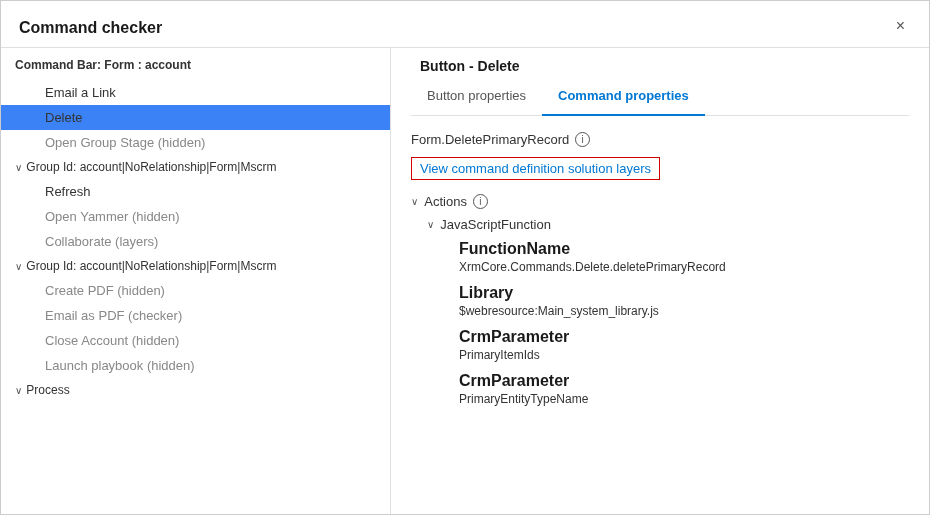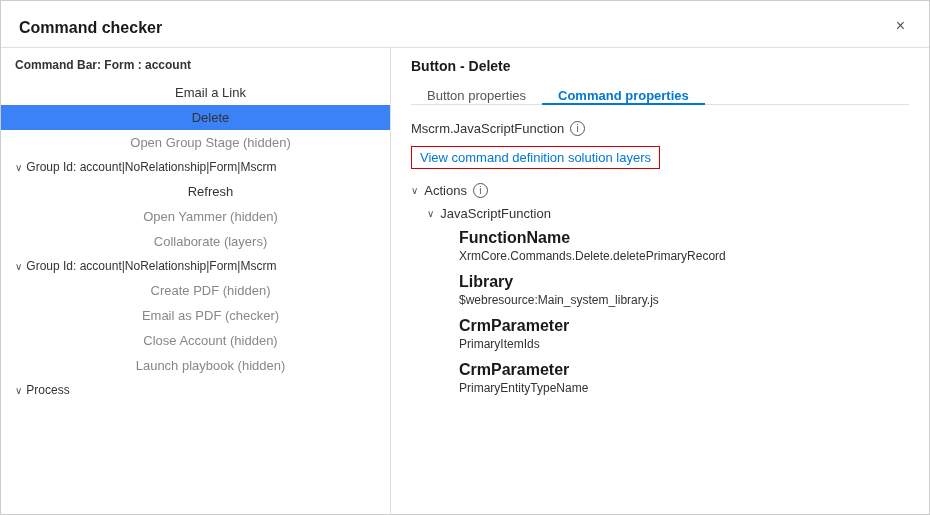--- a/index.html
+++ b/index.html
@@ -72,48 +72,49 @@
     .tree-item.hidden-item { color: #888; }
     .tree-group-header {
       padding: 5px 14px 5px 14px;
       font-size: 12px;
       color: #333;
       display: flex;
       align-items: center;
       gap: 4px;
     }
     .tree-group-header .chevron { font-size: 10px; color: #555; }
-    .tree-item.indent1 { padding-left: 44px; text-align: center; }
+    .tree-item.indent1 { padding-left: 44px; }
     
     .left-panel::-webkit-scrollbar { width: 6px; }
     .left-panel::-webkit-scrollbar-thumb { background: #c8c8c8; border-radius: 3px; }
 
     
     .right-panel {
       flex: 1;
       display: flex;
       flex-direction: column;
       overflow: hidden;
     }
     .right-panel-header {
       padding: 10px 20px 0 20px;
     }
     .right-panel-title {
       font-size: 14px;
       font-weight: 600;
       color: #1a1a1a;
       margin-bottom: 8px;
+      margin-left: 9px;
     }
     .tabs {
       display: flex;
       gap: 0;
       border-bottom: 1px solid #e0e0e0;
     }
     .tab {
-      padding: 6px 16px 0 16px;
+      padding: 6px 16px 11px 16px;
       cursor: pointer;
       font-size: 13px;
       color: #555;
       border-bottom: 2px solid transparent;
       margin-bottom: -1px;
     }
     .tab.active {
       color: #0078d4;
       border-bottom: 2px solid #0078d4;
       font-weight: 600;
@@ -245,21 +246,21 @@
           </div>
           <div class="tab active">
             <span>Command properties</span>
           </div>
         </div>
       </div>
 
       <div class="right-panel-content">
         
         <div class="command-name-row">
-          <span>Mscrm.JavaScriptFunction</span>
+          <span>Form.DeletePrimaryRecord</span>
           <span class="info-icon">i</span>
         </div>
 
         
         <div class="view-link-box">
           <a class="view-link">View command definition solution layers</a>
         </div>
 
         
         <div class="section-header">

